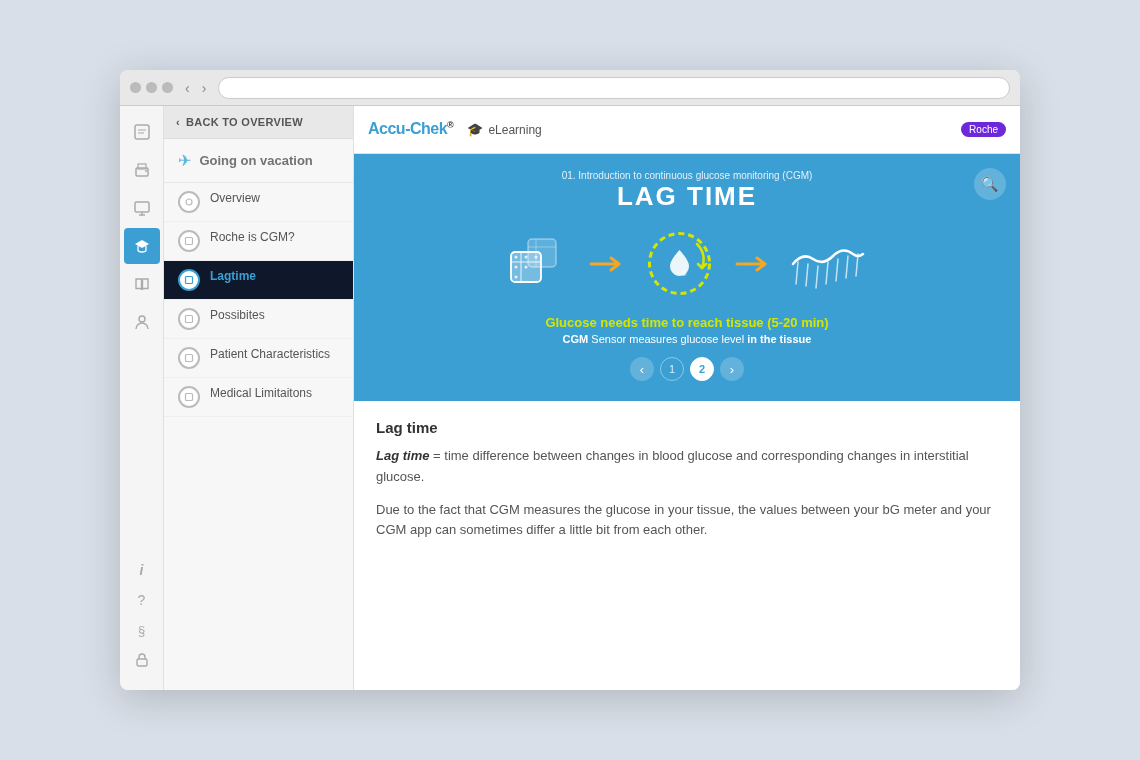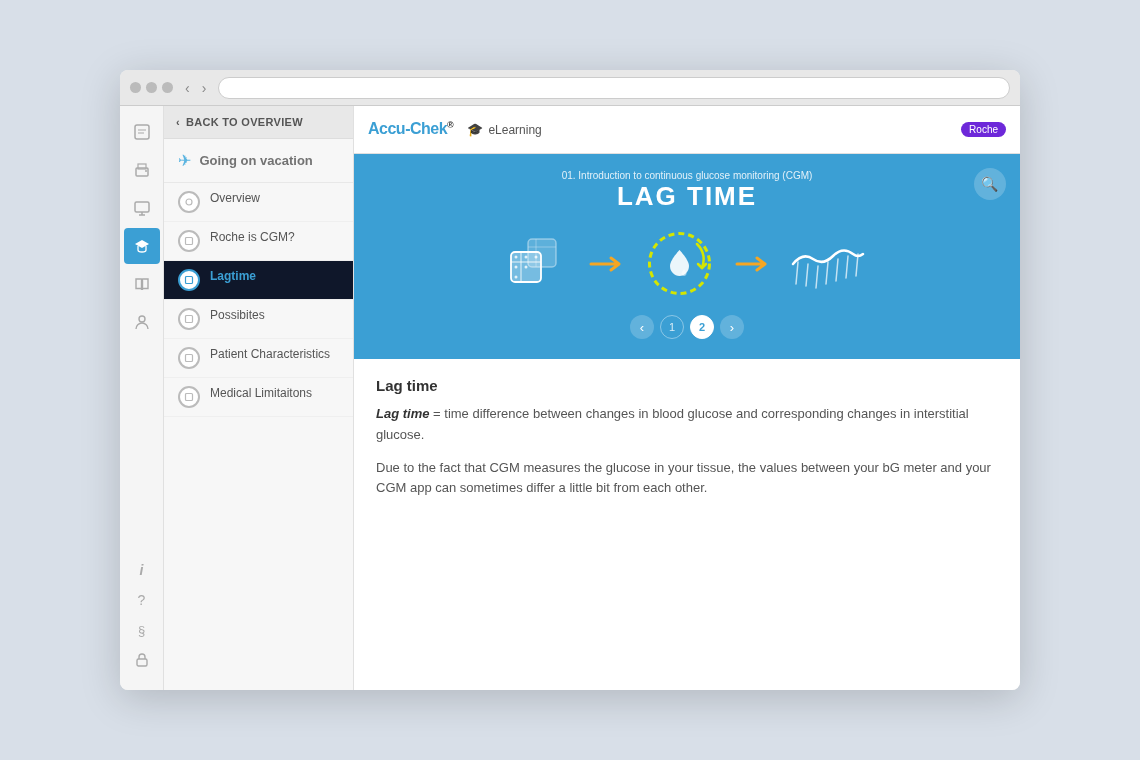--- a/index.html
+++ b/index.html
@@ -570,20 +570,28 @@
               <line x1="20" y1="30" x2="18" y2="52" stroke="rgba(255,255,255,0.7)" stroke-width="1.5" stroke-linecap="round"></line>
               <line x1="30" y1="32" x2="28" y2="54" stroke="rgba(255,255,255,0.7)" stroke-width="1.5" stroke-linecap="round"></line>
               <line x1="40" y1="28" x2="38" y2="50" stroke="rgba(255,255,255,0.7)" stroke-width="1.5" stroke-linecap="round"></line>
               <line x1="50" y1="25" x2="48" y2="47" stroke="rgba(255,255,255,0.7)" stroke-width="1.5" stroke-linecap="round"></line>
               <line x1="60" y1="22" x2="58" y2="44" stroke="rgba(255,255,255,0.7)" stroke-width="1.5" stroke-linecap="round"></line>
               <line x1="70" y1="20" x2="68" y2="42" stroke="rgba(255,255,255,0.7)" stroke-width="1.5" stroke-linecap="round"></line>
             </svg>
           </div>
         </div>
 
+        <div class="hero-caption">
+          <div class="caption-yellow">Glucose needs time to reach tissue (5-20 min)</div>
+          <div class="caption-white">
+            <b>CGM</b>
+            <span> Sensor measures glucose level </span>
+            <b>in the tissue</b>
+          </div>
+        </div>
 
         <div class="pagination">
           <button class="page-btn">‹</button>
           <div class="page-num">1</div>
           <div class="page-num active">2</div>
           <button class="page-btn">›</button>
         </div>
       </div>
 
       <div class="content-section">

